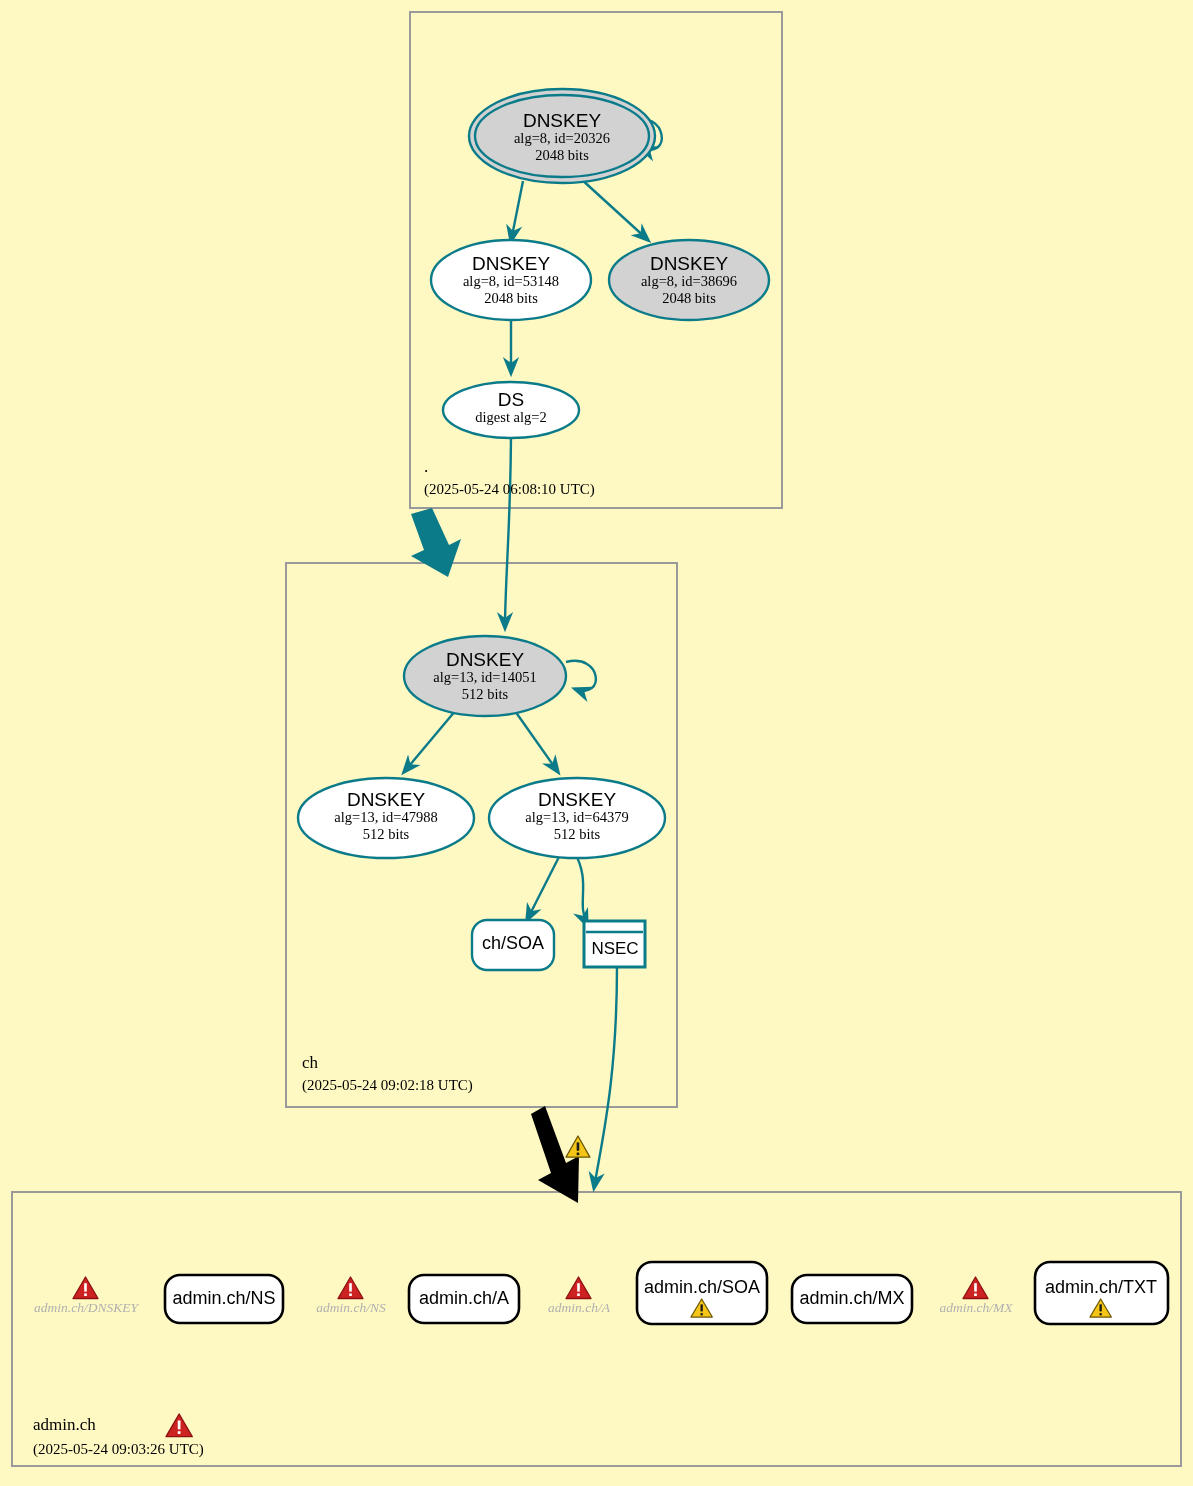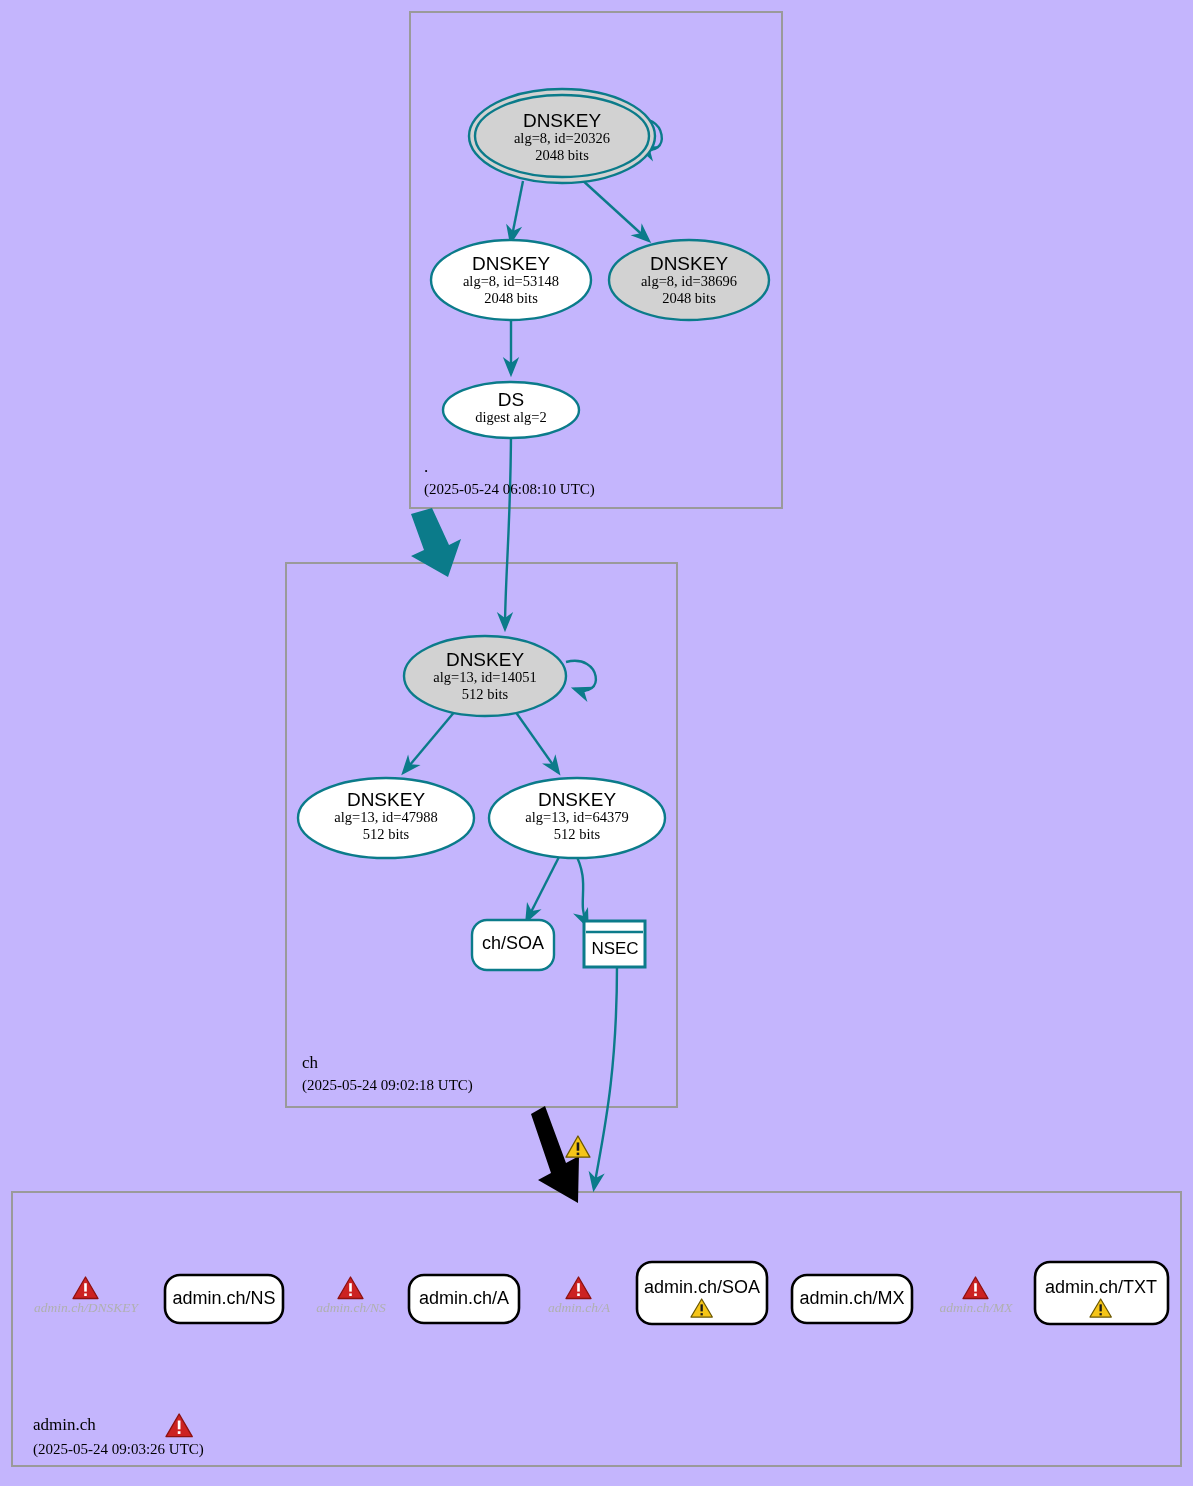--- a/index.html
+++ b/index.html
@@ -8,21 +8,21 @@
     background: #ffffff;
   }
   body {
     font-family: "Liberation Sans", sans-serif;
   }
   #canvas {
     position: relative;
     width: 1193px;
     height: 1486px;
     overflow: hidden;
-    background: #c4b5fd;
+    background: #fef9c3;
   }
   svg.layer {
     position: absolute;
     left: 0;
     top: 0;
     width: 1193px;
     height: 1486px;
     pointer-events: none;
   }
   svg.layer * { pointer-events: auto; }

